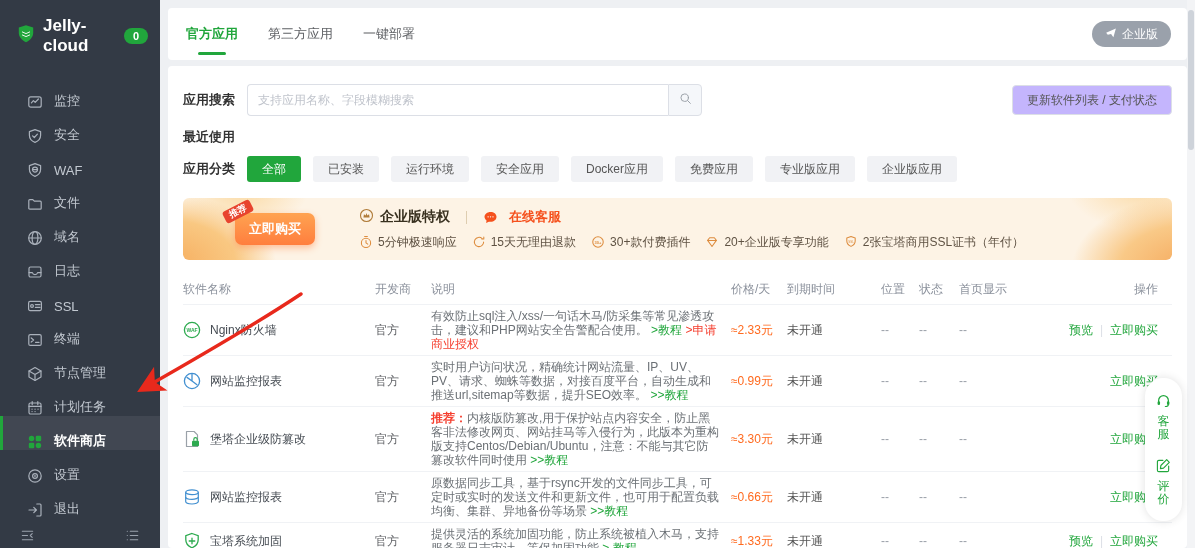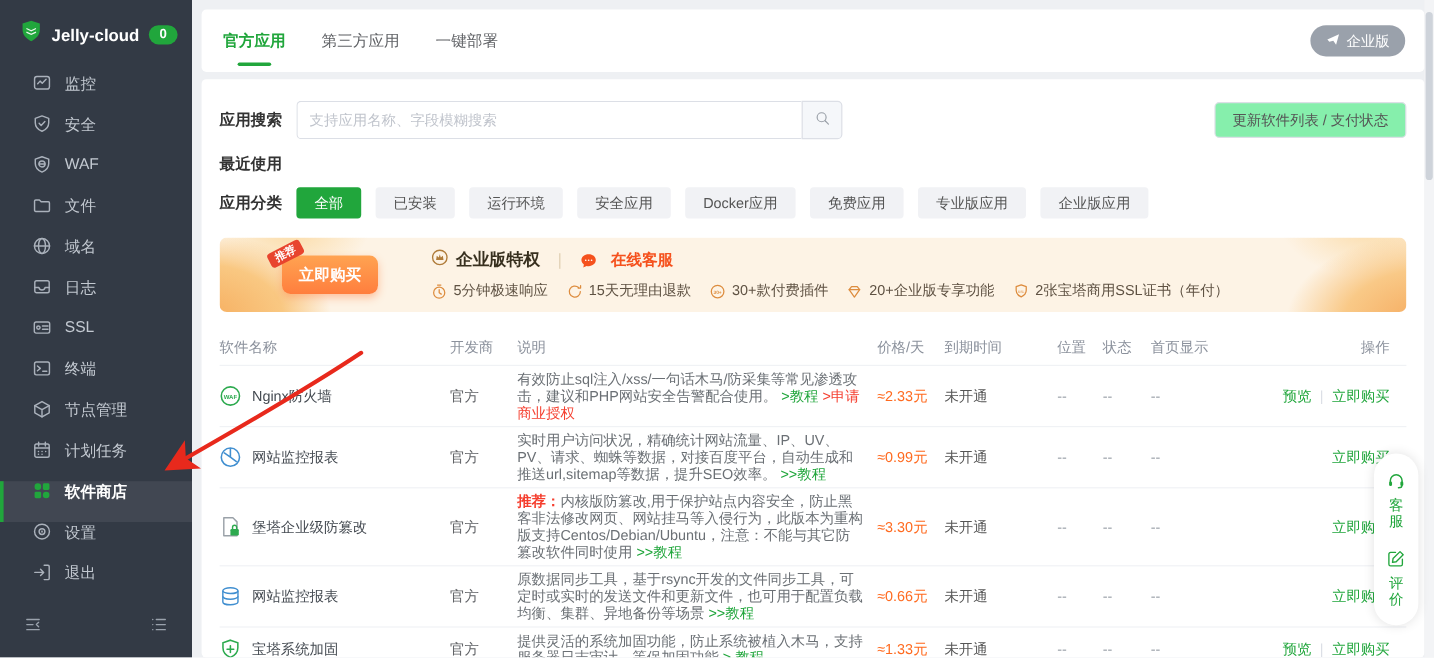--- a/index.html
+++ b/index.html
@@ -4,24 +4,24 @@
 <style>
   * { box-sizing: border-box; margin: 0; padding: 0; }
   html,body { width:1195px; height:548px; }
   body { font-family:"Liberation Sans","DejaVu Sans",sans-serif; background:#eef0f3; overflow:hidden; position:relative; }
   .app { display:flex; height:100%; }
 
   
   .sidebar { width:160px; flex:none; background:#333a45; color:#c3c9d1; display:flex; flex-direction:column; }
   .logo-row { display:flex; align-items:center; gap:7px; padding:16px 12px 12px 16px; }
   .logo-row svg { width:20px; height:20px; flex:none; }
-  .logo-text { color:#fff; font-weight:bold; font-size:14px; flex:1; }
+  .logo-text { color:#fff; font-weight:bold; font-size:17px; flex:1; }
   .badge { background:#21a63c; color:#fff; font-size:11px; font-weight:bold; border-radius:9px; padding:2px 9px; }
   .side-menu { flex:1; padding-top:8px; }
-  .side-item { display:flex; align-items:flex-start; gap:11px; height:34px; padding-left:24px; font-size:13px; cursor:pointer; border-left:3px solid transparent; }
+  .side-item { display:flex; align-items:flex-end; gap:11px; height:34px; padding-left:24px; font-size:13px; cursor:pointer; border-left:3px solid transparent; }
   .side-item svg { width:16px; height:16px; color:#aab1bb; }
   .side-item.active { background:rgba(255,255,255,.07); border-left-color:#21a63c; color:#fff; font-weight:bold; }
   .side-item.active svg { color:#21a63c; }
   .side-bottom { display:flex; justify-content:space-between; padding:10px 20px 16px; color:#9aa2ad; }
   .side-bottom svg { width:15px; height:15px; cursor:pointer; }
 
   
   .content { flex:1; padding:8px 8px 0; display:flex; flex-direction:column; min-width:0; }
   .card { background:#fff; border-radius:4px; }
   .topbar { height:52px; flex:none; display:flex; align-items:center; justify-content:space-between; padding:0 16px; margin-bottom:6px; }
@@ -34,21 +34,21 @@
 
   .main-card { flex:1; padding:18px 15px 0; overflow:hidden; position:relative; }
 
   .search-row { display:flex; align-items:center; margin-bottom:12px; }
   .lbl { font-size:13px; color:#333; font-weight:bold; margin-right:12px; flex:none; }
   .search-box { display:flex; width:455px; }
   .search-box input { flex:1; height:32px; border:1px solid #dcdfe6; border-right:none; border-radius:4px 0 0 4px; padding:0 10px; font-size:12px; color:#333; outline:none; }
   .search-box input::placeholder { color:#c0c4cc; }
   .search-btn { width:34px; height:32px; border:1px solid #dcdfe6; background:#f5f7fa; border-radius:0 4px 4px 0; display:flex; align-items:center; justify-content:center; color:#9aa0a8; cursor:pointer; }
   .search-btn svg { width:13px; height:13px; }
-  .update-btn { margin-left:auto; height:30px; padding:0 14px; background:#86efac; border:1px solid #dcdfe6; border-radius:4px; font-size:12px; color:#555; cursor:pointer; }
+  .update-btn { margin-left:auto; height:30px; padding:0 14px; background:#c4b5fd; border:1px solid #dcdfe6; border-radius:4px; font-size:12px; color:#555; cursor:pointer; }
 
   .recent { font-size:13px; font-weight:bold; color:#333; margin-bottom:10px; }
   .cat-row { display:flex; align-items:center; margin-bottom:16px; }
   .cats { display:flex; gap:12px; }
   .cat-btn { height:26px; padding:0 15px; border:none; border-radius:3px; background:#f1f2f5; color:#555; font-size:12px; cursor:pointer; }
   .cat-btn.active { background:#21a63c; color:#fff; }
 
   
   .banner { height:62px; border-radius:6px; margin-bottom:14px; position:relative; display:flex; align-items:center; overflow:hidden;
     background:

